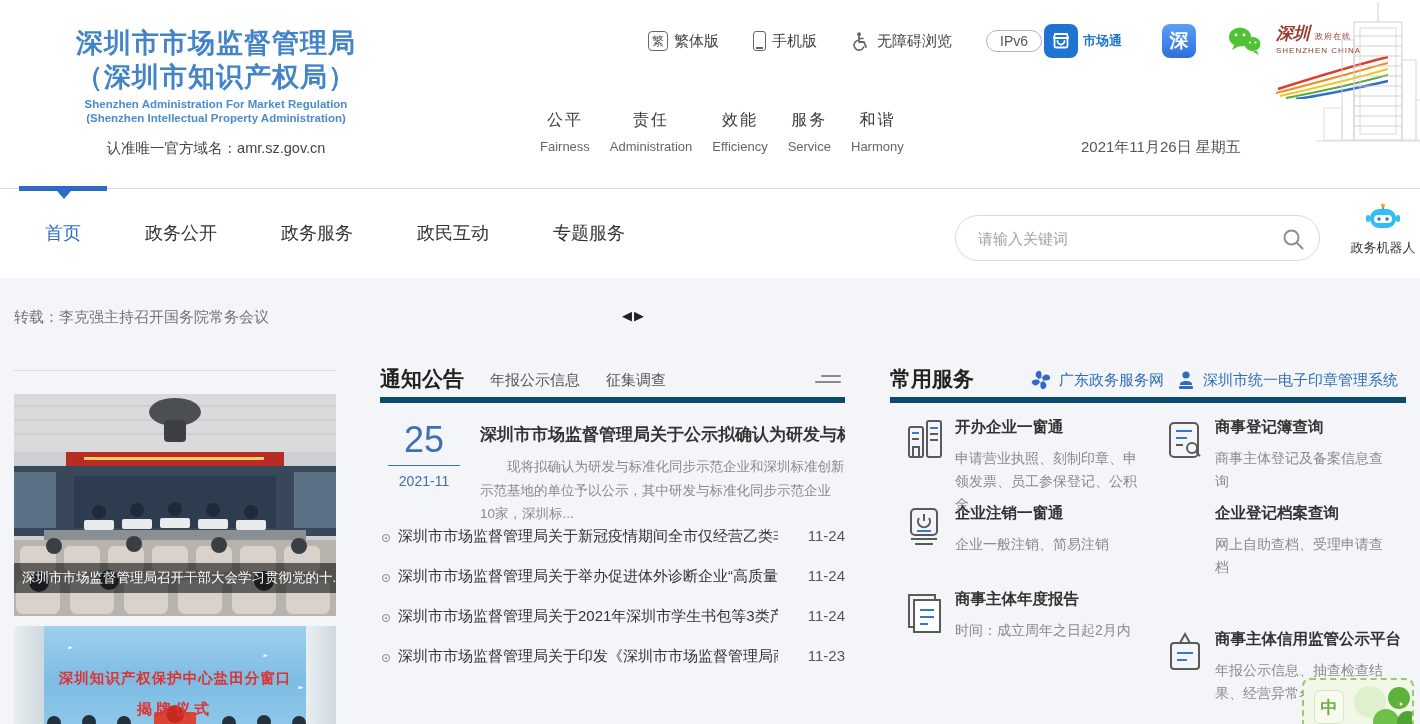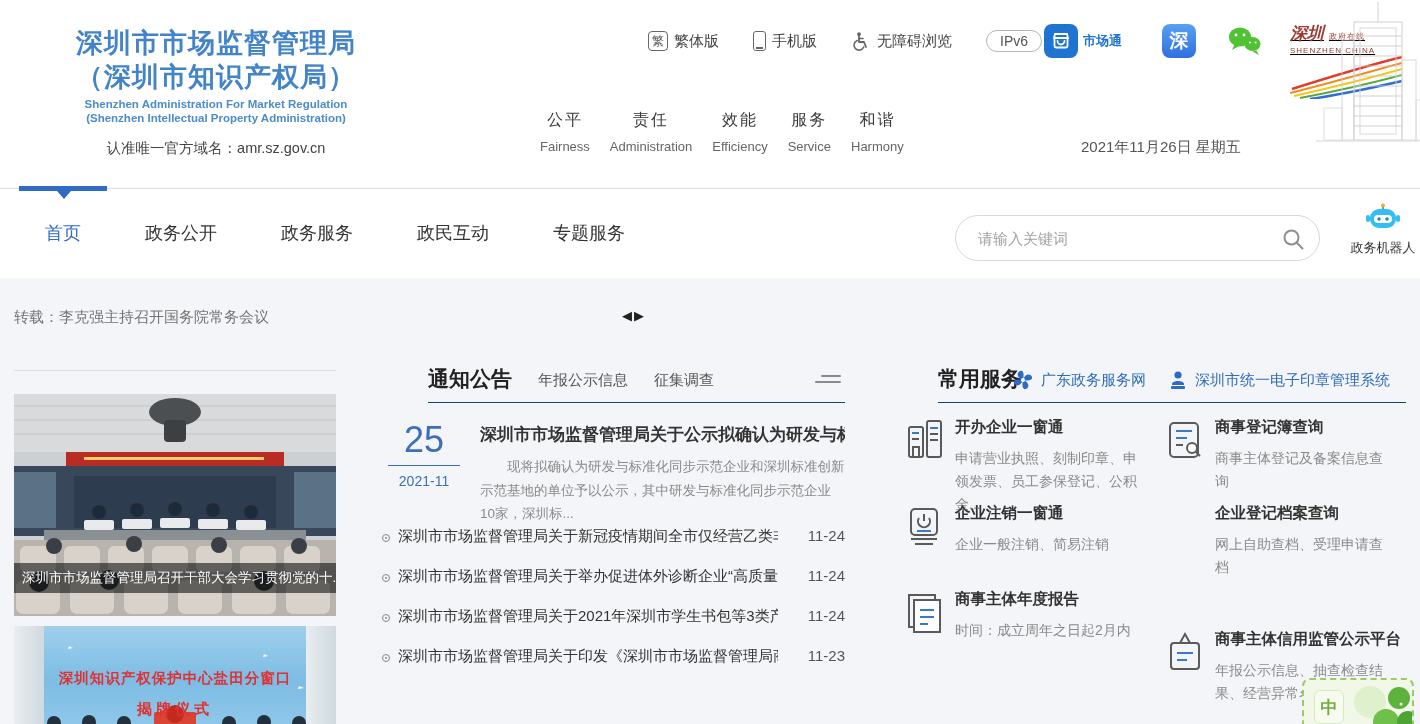--- a/index.html
+++ b/index.html
@@ -21,21 +21,21 @@
   .phone-ico:after { content:""; position:absolute; left:2px; bottom:1.5px; right:2px; height:2px; background:#666; }
   .ipv6-pill { border:1px solid #b5b5b5; border-radius:13px; padding:2px 13px; font-size:14px; color:#555; cursor:pointer; }
 
   .apps-row { position:absolute; left:1028px; top:24px; display:flex; align-items:flex-start; }
   .app-market { display:flex; align-items:center; gap:5px; cursor:pointer; }
   .app-sq { width:34px; height:34px; border-radius:8px; display:flex; align-items:center; justify-content:center; }
   .app-market .app-sq { background:#1f74d2; }
   .app-market-label { font-size:13px; font-weight:bold; color:#1f74d2; }
   .app-isz { margin-left:40px; background:linear-gradient(180deg,#5aa0f2,#2f6fe0); color:#fff; font-size:19px; font-weight:bold; cursor:pointer; }
   .app-wechat { margin-left:30px; cursor:pointer; }
-  .city-logo { margin-left:28px; width:112px; cursor:pointer; position:relative; top:-2px;text-decoration:underline; }
+  .city-logo { margin-left:14px; width:112px; cursor:pointer; position:relative; top:-2px; }
 
   .values-row { position:absolute; left:524px; top:110px; display:flex; gap:20px; text-align:center; }
   .value-col .cn { font-size:16px; color:#3a3a3a; letter-spacing:2px; }
   .value-col .en { font-size:13px; color:#666; margin-top:8px; }
   .date-text { position:absolute; left:1065px; top:138px; font-size:15px; color:#555; }
   .building-art { position:absolute; right:2px; top:0; width:118px; height:162px; opacity:.85; }
 
   
   .navbar { position:absolute; left:0; top:188px; width:1420px; height:90px; background:#fff; border-top:1px solid #dcdcdc; }
   .nav-indicator { position:absolute; left:19px; top:-3px; width:88px; height:5px; background:#2f6bc4; }
@@ -60,21 +60,21 @@
   .slide1 { position:absolute; left:0; top:23px; width:322px; height:222px; overflow:hidden; cursor:pointer; }
   .slide-caption { position:absolute; left:0; bottom:23px; width:322px; height:30px; background:rgba(0,0,0,.55); color:#fff; font-size:13.5px; line-height:30px; padding:0 8px; white-space:nowrap; overflow:hidden; }
   .slide2 { position:absolute; left:0; top:255px; width:322px; height:99px; overflow:hidden; cursor:pointer; }
   .slide2-bg { position:absolute; inset:0; background:linear-gradient(180deg,#9fd0ec 0%,#7dbce4 55%,#8ec7e9 100%); }
   .slide2-pillar { position:absolute; top:0; width:30px; height:99px; background:linear-gradient(90deg,#e8eef2,#cfd9de); }
   .slide2-line1 { position:absolute; left:0; top:43px; width:322px; text-align:center; font-size:14.5px; font-weight:bold; color:#e03030; letter-spacing:1px; }
   .slide2-line2 { position:absolute; left:0; top:74px; width:322px; text-align:center; font-size:15px; font-weight:bold; color:#e03030; letter-spacing:4px; }
 
   
   .notices { position:absolute; left:380px; top:87px; width:465px; }
-  .sec-head { position:relative; height:38px; border-bottom:1px solid #0c4a6e;margin-left:48px; }
+  .sec-head { position:relative; height:38px; border-bottom:6px solid #0c4a6e; }
   .sec-title { position:absolute; left:0; top:0; font-size:21px; font-weight:bold; color:#222; }
   .n-tabs { position:absolute; left:110px; top:6px; display:flex; gap:26px; font-size:15px; color:#555; }
   .n-tab { cursor:pointer; }
   .burger { position:absolute; right:4px; top:8px; width:26px; height:14px; cursor:pointer; }
   .burger i { display:block; height:2px; background:#8a8a8a; border-radius:1px; margin-top:4px; }
   .burger i:first-child { margin-top:2px; width:20px; margin-left:6px; }
   .featured { position:absolute; left:0; top:56px; width:465px; height:86px; cursor:pointer; }
   .f-date { position:absolute; left:4px; top:0; width:80px; text-align:center; }
   .f-day { font-size:36px; color:#3c6fb5; line-height:38px; }
   .f-rule { width:72px; height:1px; background:#3c6fb5; margin:6px auto 7px; }
@@ -83,21 +83,21 @@
   .f-summary { position:absolute; left:100px; top:34px; width:365px; font-size:13.5px; color:#8a8a8a; line-height:1.75; text-indent:2em; }
   .n-list { position:absolute; left:0; top:162px; width:465px; }
   .n-row { position:relative; height:40px; cursor:pointer; }
   .n-dot { position:absolute; left:2px; top:7px; width:8px; height:8px; border:1px solid #888; border-radius:50%; }
   .n-dot:after { content:""; position:absolute; left:2px; top:2px; width:2px; height:2px; background:#888; border-radius:50%; }
   .n-title { position:absolute; left:18px; top:0; width:380px; font-size:15px; color:#333; white-space:nowrap; overflow:hidden; }
   .n-date { position:absolute; right:0; top:0; font-size:15px; color:#555; }
 
   
   .services { position:absolute; left:890px; top:87px; width:516px; }
-  .s-links { position:absolute; right:16px; top:4px; display:flex; gap:22px; }
+  .s-links { position:absolute; right:8px; top:4px; display:flex; gap:12px; }
   .s-link { display:flex; align-items:center; gap:7px; font-size:15px; color:#2e6db8; cursor:pointer; }
   .s-item { position:absolute; cursor:pointer; }
   .s-ico { position:absolute; left:0; top:2px; width:40px; height:44px; }
   .s-title { font-size:15.5px; font-weight:bold; color:#333; }
   .s-desc { font-size:14px; color:#8a8a8a; line-height:1.65; margin-top:9px; }
 
   
   .green-widget { position:absolute; left:1302px; top:400px; width:112px; height:60px; background:#f2f8e8; border:2px dashed #9cc96c; border-radius:8px; overflow:hidden; cursor:pointer; }
   .gw-box { position:absolute; left:10px; top:10px; width:30px; height:34px; background:#f7fbef; border:1px solid #d6e8bd; border-radius:6px; display:flex; align-items:center; justify-content:center; font-size:17px; color:#6fae3e; font-weight:bold; }
 </style>

